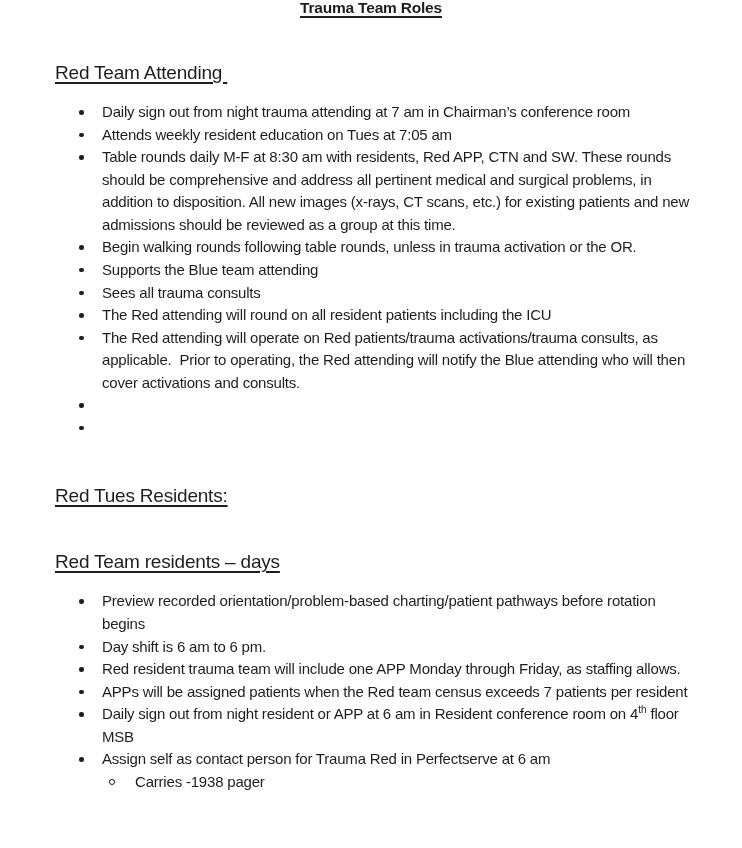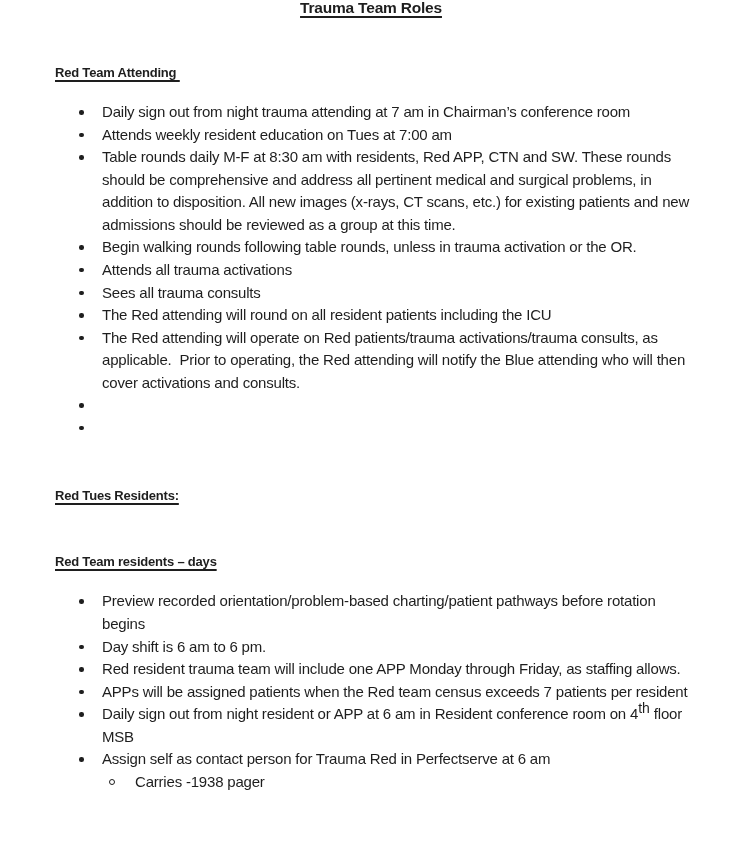--- a/index.html
+++ b/index.html
@@ -28,22 +28,22 @@
     font-weight: bold;
     line-height: 16px;
     text-align: center;
     text-decoration: underline;
     text-decoration-thickness: 1.5px;
     text-underline-offset: 2.5px;
     white-space: pre-wrap;
   }
   .heading {
     margin-top: 48px;
-    font-size: 13px;
-    font-weight: bold;
+    font-size: 19px;
+    font-weight: normal;
     line-height: 18px;
     text-decoration: underline;
     text-decoration-thickness: 1.5px;
     text-underline-offset: 2.5px;
     white-space: pre-wrap;
   }
   .list {
     margin-top: 19px;
   }
   .bullet {
@@ -75,40 +75,40 @@
     left: 54px;
     top: 8px;
     width: 6px;
     height: 6px;
     box-sizing: border-box;
     border: 1.2px solid currentColor;
     border-radius: 50%;
     background: transparent;
   }
   sup {
-    font-size: 14px;
+    font-size: 10px;
     letter-spacing: 0;
     line-height: 0;
     vertical-align: super;
   }
 </style>
 </head>
 <body style="color: rgb(30, 30, 30); background: rgb(255, 255, 255);">
 
 <div class="doc">
   <h1 class="title">Trauma Team Roles</h1>
   <div id="sections">
       <section class="section">
         <div class="heading">Red Team Attending </div>
         <div class="list">
           <div class="bullet"><span class="dot"></span><span class="btext">Daily sign out from night trauma attending at 7 am in Chairman’s conference room</span></div>
-          <div class="bullet"><span class="dot"></span><span class="btext">Attends weekly resident education on Tues at 7:00 am</span></div>
+          <div class="bullet"><span class="dot"></span><span class="btext">Attends weekly resident education on Tues at 7:05 am</span></div>
           <div class="bullet"><span class="dot"></span><span class="btext">Table rounds daily M-F at 8:30 am with residents, Red APP, CTN and SW. These rounds should be comprehensive and address all pertinent medical and surgical problems, in addition to disposition. All new images (x-rays, CT scans, etc.) for existing patients and new admissions should be reviewed as a group at this time.</span></div>
           <div class="bullet"><span class="dot"></span><span class="btext">Begin walking rounds following table rounds, unless in trauma activation or the OR.</span></div>
-          <div class="bullet"><span class="dot"></span><span class="btext">Attends all trauma activations</span></div>
+          <div class="bullet"><span class="dot"></span><span class="btext">Supports the Blue team attending</span></div>
           <div class="bullet"><span class="dot"></span><span class="btext">Sees all trauma consults</span></div>
           <div class="bullet"><span class="dot"></span><span class="btext">The Red attending will round on all resident patients including the ICU</span></div>
           <div class="bullet"><span class="dot"></span><span class="btext">The Red attending will operate on Red patients/trauma activations/trauma consults, as applicable.  Prior to operating, the Red attending will notify the Blue attending who will then cover activations and consults.</span></div>
           <div class="bullet"><span class="dot"></span></div>
           <div class="bullet"><span class="dot"></span></div>
         </div>
       </section>
       <section class="section">
         <div class="heading">Red Tues Residents:</div>
       </section>

